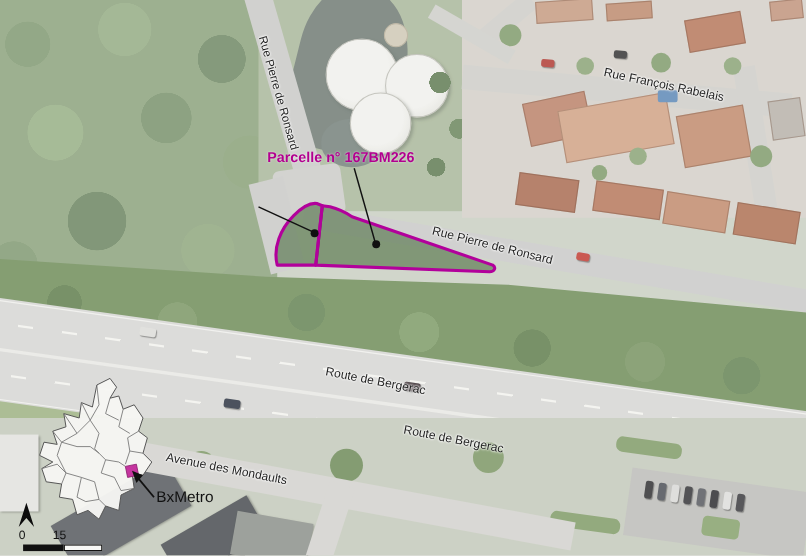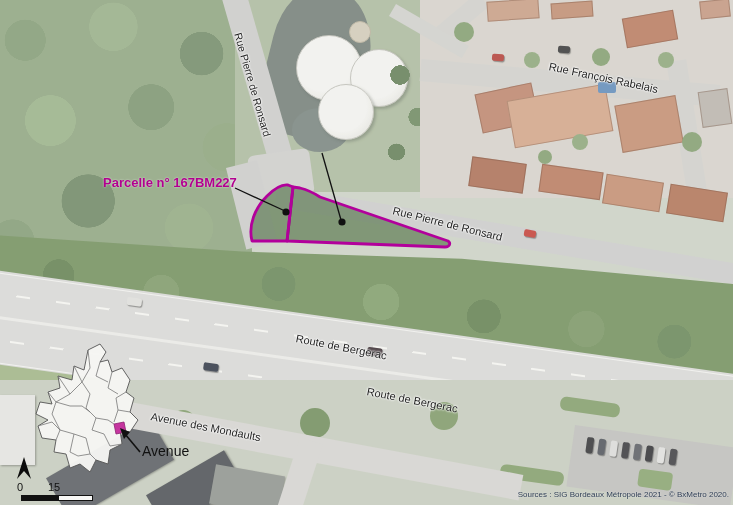--- a/index.html
+++ b/index.html
@@ -225,31 +225,30 @@
       </g>
       <path d="M84,82 L94,80 L96,90 L86,92 Z" fill="#c5359f" stroke="#8e2272" stroke-width="0.8"></path>
     </g>
 
     <line x1="140" y1="452" x2="125" y2="434" stroke="#111" stroke-width="1.6"></line>
     <polygon points="120,428 130,432 124,439" fill="#111"></polygon>
 
     <polygon points="17,479 24,457 31,479 24,471" fill="#0c0c0c"></polygon>
   </svg>
 
-  <div class="parcel-lbl" style="left:103px;top:175px;">Parcelle n° 167BM227</div>
+  <div class="parcel-lbl" style="left:243px;top:135px;">Parcelle n° 167BM226</div>
 
   <div class="lbl" style="left:238px;top:27px;transform:rotate(74deg);">Rue Pierre de Ronsard</div>
   <div class="lbl" style="left:549px;top:60px;font-size:11px;transform:rotate(12deg);">Rue François Rabelais</div>
   <div class="lbl" style="left:393px;top:204px;font-size:11px;transform:rotate(14deg);">Rue Pierre de Ronsard</div>
   <div class="lbl" style="left:296px;top:332px;font-size:11px;transform:rotate(11deg);">Route de Bergerac</div>
   <div class="lbl" style="left:367px;top:385px;font-size:11px;transform:rotate(11deg);">Route de Bergerac</div>
   <div class="lbl" style="left:151px;top:410px;font-size:11px;transform:rotate(11deg);">Avenue des Mondaults</div>
 
-  <div class="floirac-lbl" style="left:142px;top:443px;">Avenue</div>
+  <div class="floirac-lbl" style="left:142px;top:443px;">BxMetro</div>
 
   <div class="scale-num" style="left:17px;top:481px;">0</div>
   <div class="scale-num" style="left:48px;top:481px;">15</div>
   <div class="scale-num" style="left:82px;top:506px;">20 m</div>
   <div class="scale-black"></div>
   <div class="scale-white"></div>
 
-  <div class="attribution">Sources : SIG Bordeaux Métropole 2021 - © BxMetro 2020.</div>
 </div>
 
 </body></html>

